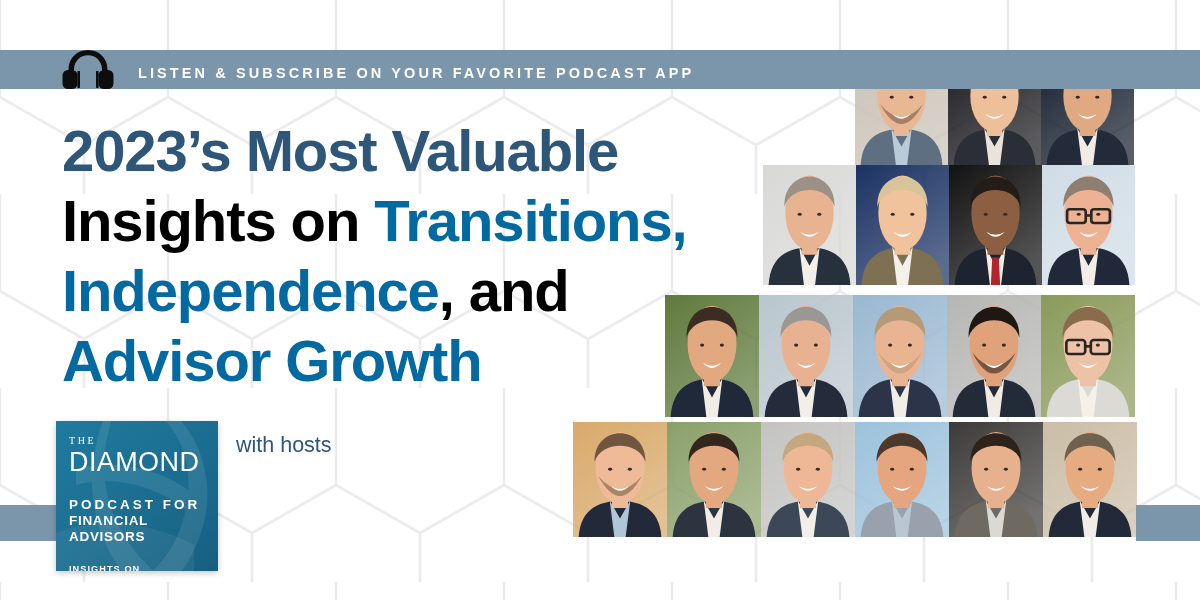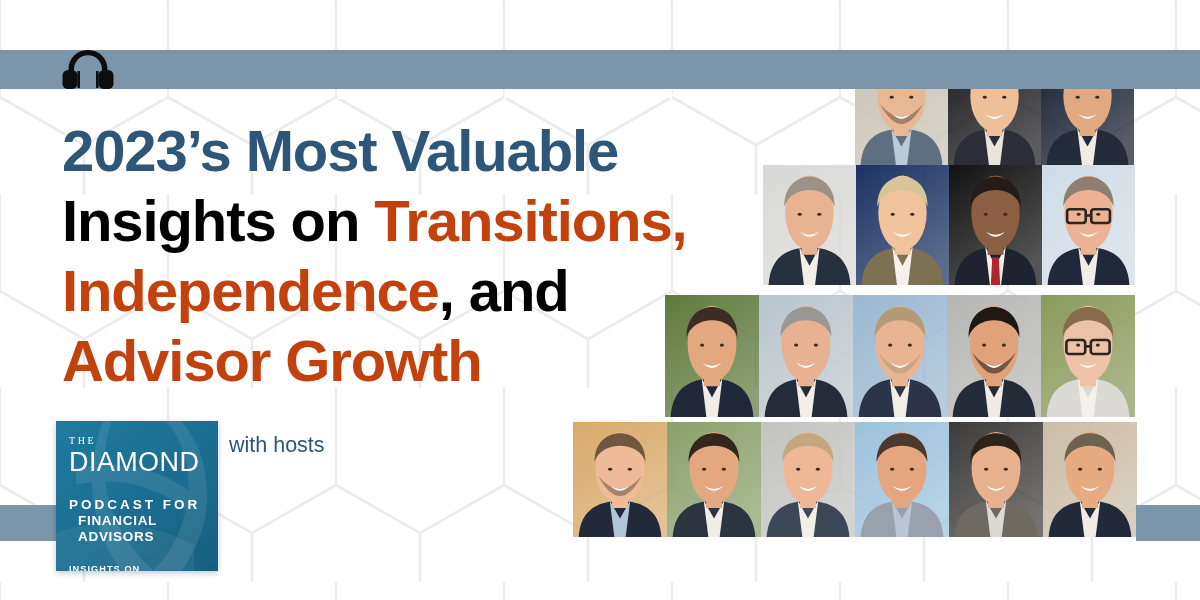--- a/index.html
+++ b/index.html
@@ -24,42 +24,42 @@
     position:absolute; left:0; top:50px; width:1200px; height:39px;
     background:#7b96ab;
     z-index:4;
     display:flex; align-items:center;
   }
   .headphone-wrap {
     position:absolute; left:60px; top:46px; width:56px; height:48px; z-index:6;
     display:block;
   }
   .banner-text {
-    position:absolute; left:138px; top:67px; height:53px;
+    position:absolute; left:138px; top:46px; height:53px;
     display:flex; align-items:center;
     color:#ffffff;
     font-size:14.5px;
     font-weight:bold;
     letter-spacing:3.1px;
     z-index:6;
     white-space:nowrap;
   }
 
   
   .headline {
     position:absolute; left:62px; top:116px; width:720px;
     z-index:5;
     font-weight:bold;
     font-size:58px;
     line-height:70px;
     letter-spacing:-1.1px;
     color:#2d5679;
   }
   .headline .hl-line { display:block; white-space:nowrap; }
-  .hl-orange { color:#c2410c; }
+  .hl-orange { color:#0369a1; }
   .hl-navy { color:#000000; }
 
   
   .band-left {
     position:absolute; left:0; top:505px; width:56px; height:36px;
     background:#7b96ab; z-index:3;
   }
   .band-right {
     position:absolute; left:1136px; top:505px; width:64px; height:36px;
     background:#7b96ab; z-index:3;
@@ -90,33 +90,32 @@
     font-size:27px; line-height:29px; letter-spacing:0.4px;
     font-weight:normal;
   }
   .logo-podcast {
     font-size:13.5px; font-weight:bold; letter-spacing:3.0px;
     line-height:16px; margin-top:20px;
   }
   .logo-financial {
     font-size:13.5px; font-weight:bold; letter-spacing:0.7px;
     line-height:16px;
-    margin-left:9px;
   }
   .logo-rule {
     width:130px; height:2px; background:#4fd0c8; margin-top:4px; margin-bottom:14px;
   }
   .logo-tag {
     font-size:9.2px; font-weight:bold; letter-spacing:1.05px;
     line-height:13.5px; color:#ffffff;
   }
 
   
   .hosts {
-    position:absolute; left:229px; top:430px; z-index:6;
+    position:absolute; left:236px; top:430px; z-index:6;
     color:#2d5679;
     font-size:21.5px;
     line-height:30px;
     font-weight:normal;
   }
   .hosts .h-line { display:block; white-space:nowrap; }
 
   
   .photo-grid { position:absolute; inset:0; z-index:2; }
   .prow { position:absolute; display:flex; }

